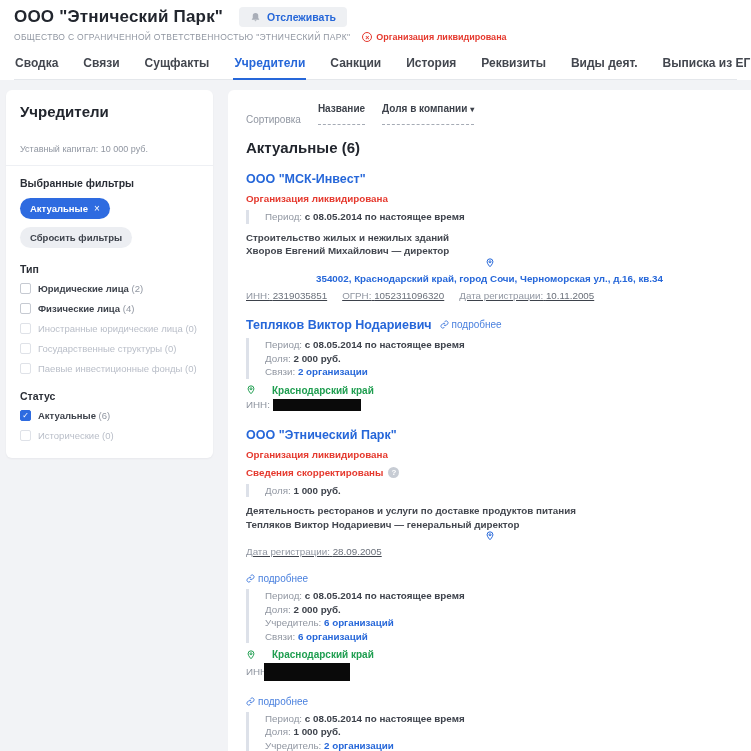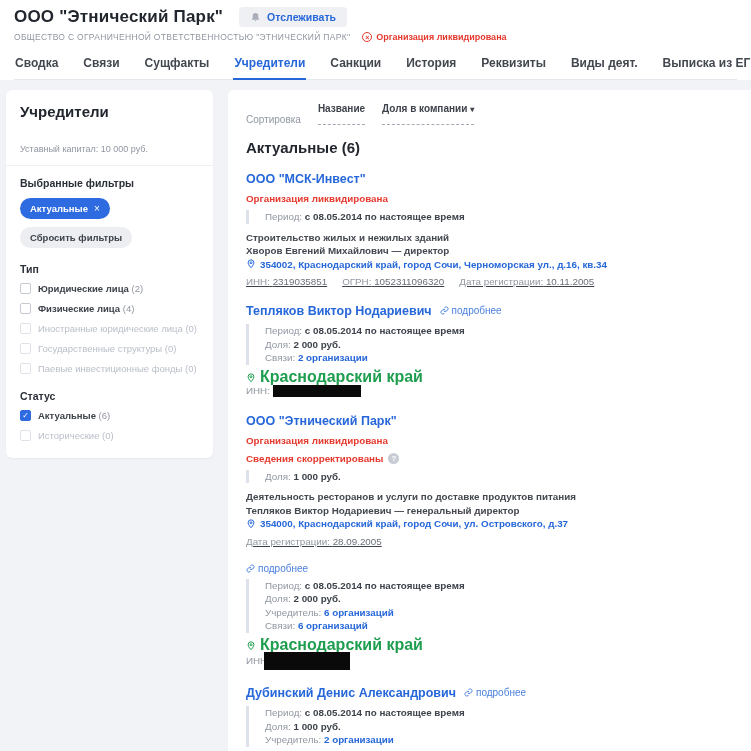--- a/index.html
+++ b/index.html
@@ -58,24 +58,24 @@
   .more-link { display:inline-flex; align-items:center; gap:3px; font-size:10px; color:#4a80de; cursor:pointer; text-decoration:none; }
   .status-line { display:flex; align-items:center; gap:5px; color:#e5392e; font-size:9.8px; font-weight:700; margin-top:5px; line-height:13px; }
   .info-ico { width:11px; height:11px; border-radius:50%; background:#c7ccd4; color:#fff; font-size:8px; font-weight:700; display:inline-flex; align-items:center; justify-content:center; }
   .pblock { border-left:3px solid #dde1e9; padding-left:16px; margin-top:5px; }
   .prow { font-size:9.8px; line-height:13.5px; }
   .lbl { color:#9096a1; }
   .val { color:#3d424b; font-weight:700; }
   .linkval { color:#2667d9; font-weight:700; cursor:pointer; text-decoration:none; }
   .extra { margin-top:7px; }
   .extra-line { font-size:9.8px; font-weight:700; color:#43474f; line-height:13.5px; }
-  .addr-line { display:flex; align-items:center; gap:4px; color:#2667d9; font-size:9.8px; font-weight:700; line-height:13.5px; cursor:pointer; }
+  .addr-line { display:flex; align-items:center; gap:4px; color:#2667d9; font-size:9.8px; font-weight:700; line-height:13.5px; cursor:pointer;flex-direction:column; }
   .regrow { display:flex; gap:15px; margin-top:4px; font-size:9.8px; line-height:13px;text-decoration:underline; }
   .rv { color:#6a707a; }
-  .region-row { display:flex; align-items:flex-end; gap:4px; margin-top:5px; color:#1f9e50; font-size:16px; font-weight:700; line-height:13.5px; }
+  .region-row { display:flex; align-items:center; gap:16px; margin-top:5px; color:#1f9e50; font-size:10px; font-weight:700; line-height:13.5px; }
   .inn-row { margin-top:1px; font-size:9.8px; line-height:13.5px; display:flex; align-items:center; }
   .redact { display:inline-block; background:#0a0a0a; width:88px; height:12px; vertical-align:middle; margin-left:3px; }
   .redact.tall { width:86px; height:18px; margin-left:-6px; }
   .pin { display:inline-flex; flex:none; }
   svg { display:block; }
 </style>
 </head>
 <body>
 
 <div class="app">
@@ -254,21 +254,20 @@
         <div class="extra">
           <div class="extra-line">Деятельность ресторанов и услуги по доставке продуктов питания</div>
           <div class="extra-line">Тепляков Виктор Нодариевич — генеральный директор</div>
           <div class="addr-line">
             <span class="pin">
                 <svg width="10" height="10" viewBox="0 0 24 24" fill="none" stroke="currentColor" stroke-width="2.4">
                   <path d="M12 21s-7-7.4-7-12a7 7 0 0 1 14 0c0 4.6-7 12-7 12z"></path>
                   <circle cx="12" cy="9" r="2.4"></circle>
                 </svg>
               </span>
-            <span>354000, Краснодарский край, город Сочи, ул. Островского, д.37</span>
           </div>
           <div class="regrow">
             <span><span class="lbl">Дата регистрации:</span> <span class="rv">28.09.2005</span></span>
           </div>
         </div>
       </article>
 
       <article class="entry">
         <div class="e-head">
           <a class="more-link">
@@ -297,21 +296,20 @@
           <span>Краснодарский край</span>
         </div>
         <div class="inn-row">
           <span class="lbl">ИНН:</span>
             <span class="redact tall"></span>
         </div>
       </article>
 
       <article class="entry">
         <div class="e-head">
-          <a class="e-name">Дубинский Денис Александрович</a>
           <a class="more-link">
             <span>
                 <svg width="9" height="9" viewBox="0 0 24 24" fill="none" stroke="currentColor" stroke-width="2.6">
                   <path d="M10 13a5 5 0 0 0 7.5.5l3-3a5 5 0 0 0-7-7l-1.7 1.7"></path>
                   <path d="M14 11a5 5 0 0 0-7.5-.5l-3 3a5 5 0 0 0 7 7l1.7-1.7"></path>
                 </svg>
               </span>
             <span>подробнее</span>
           </a>
         </div>

